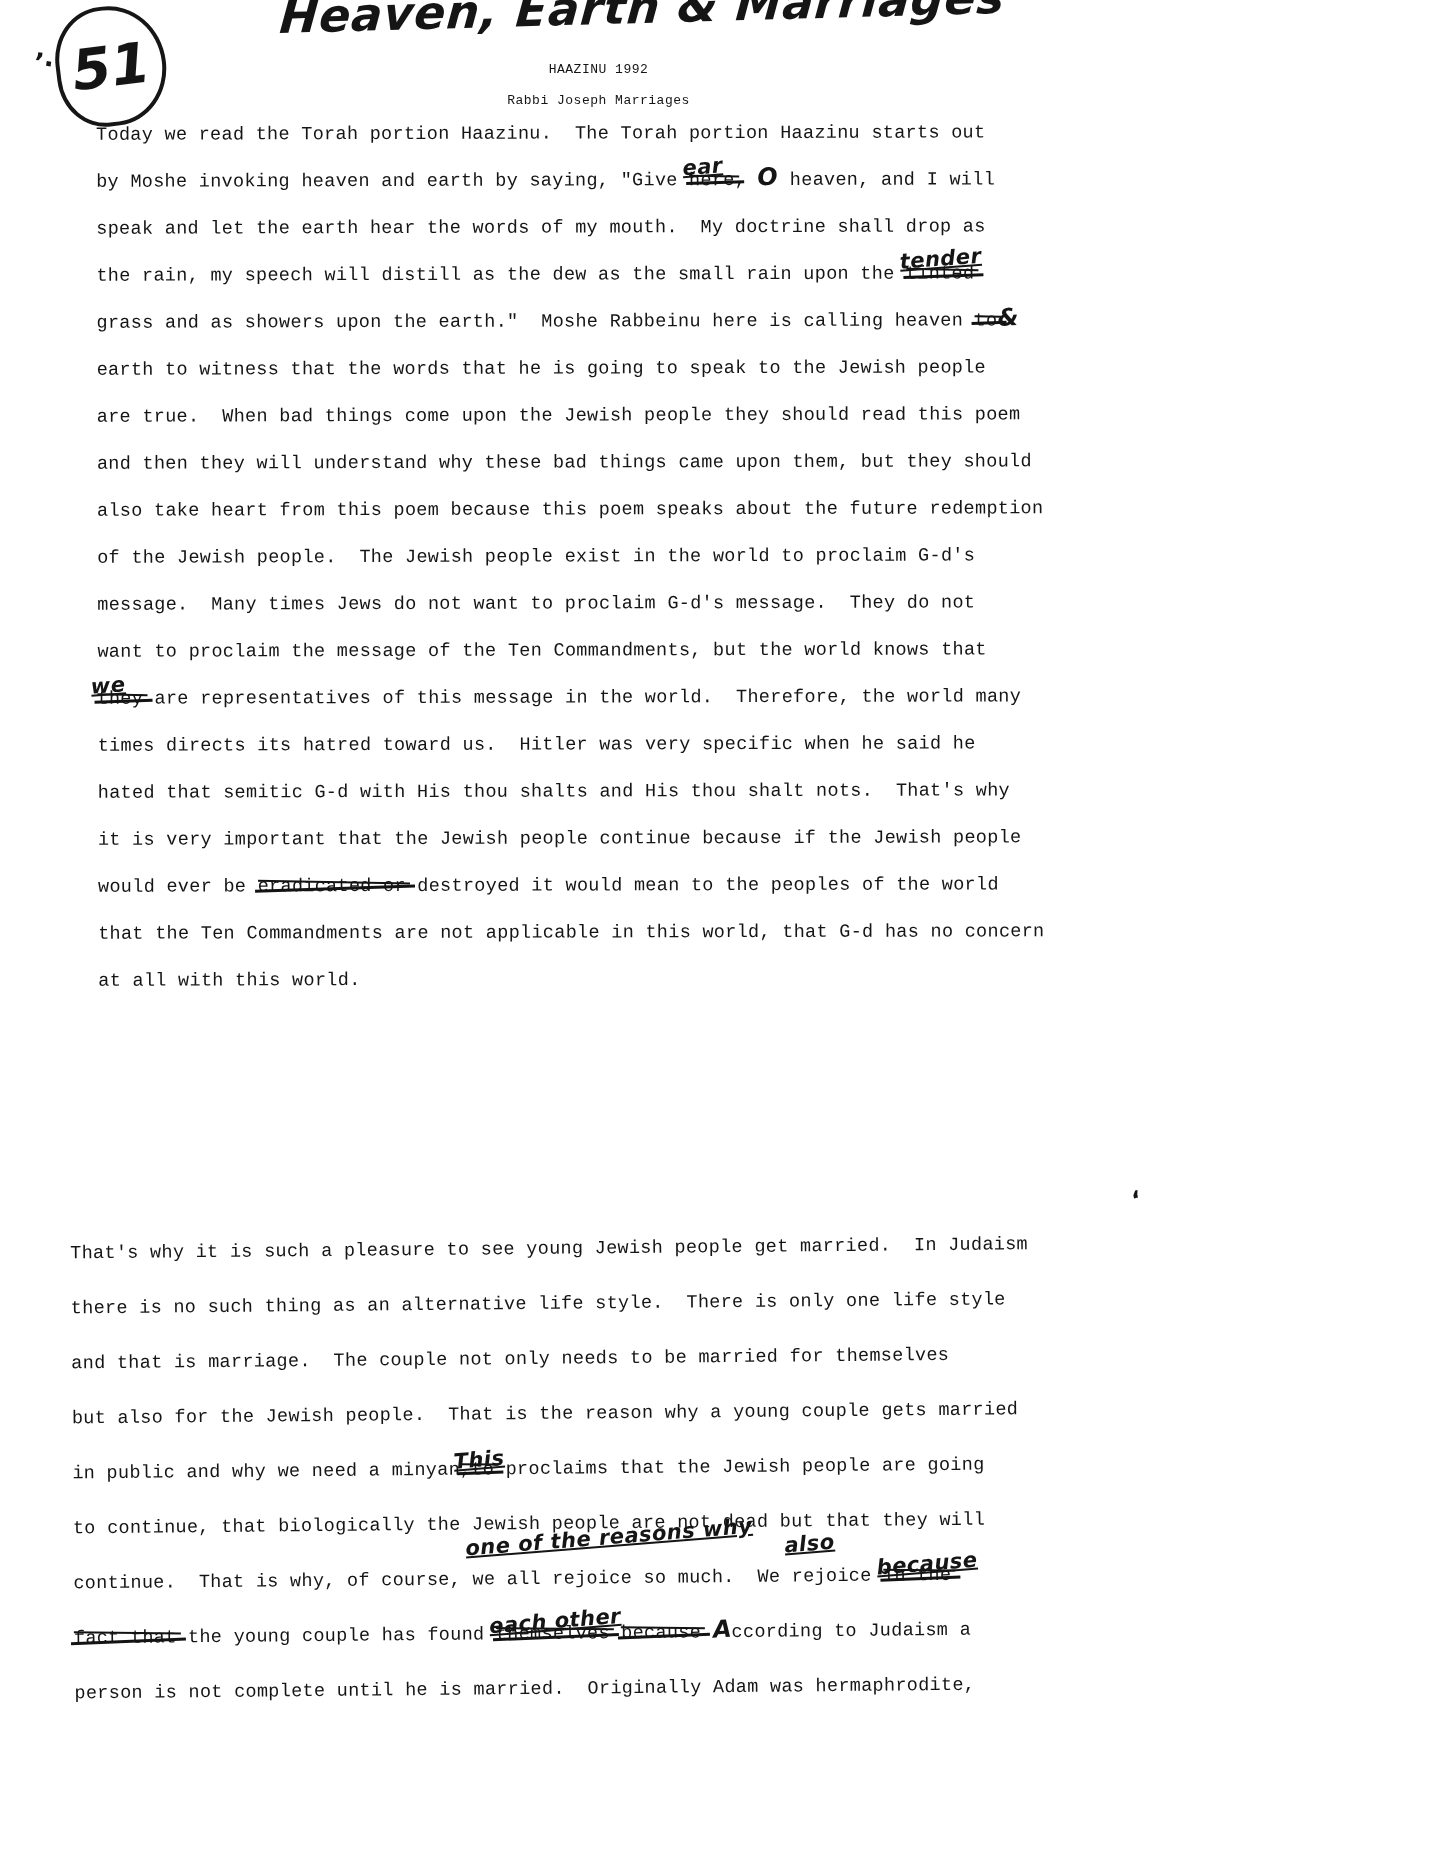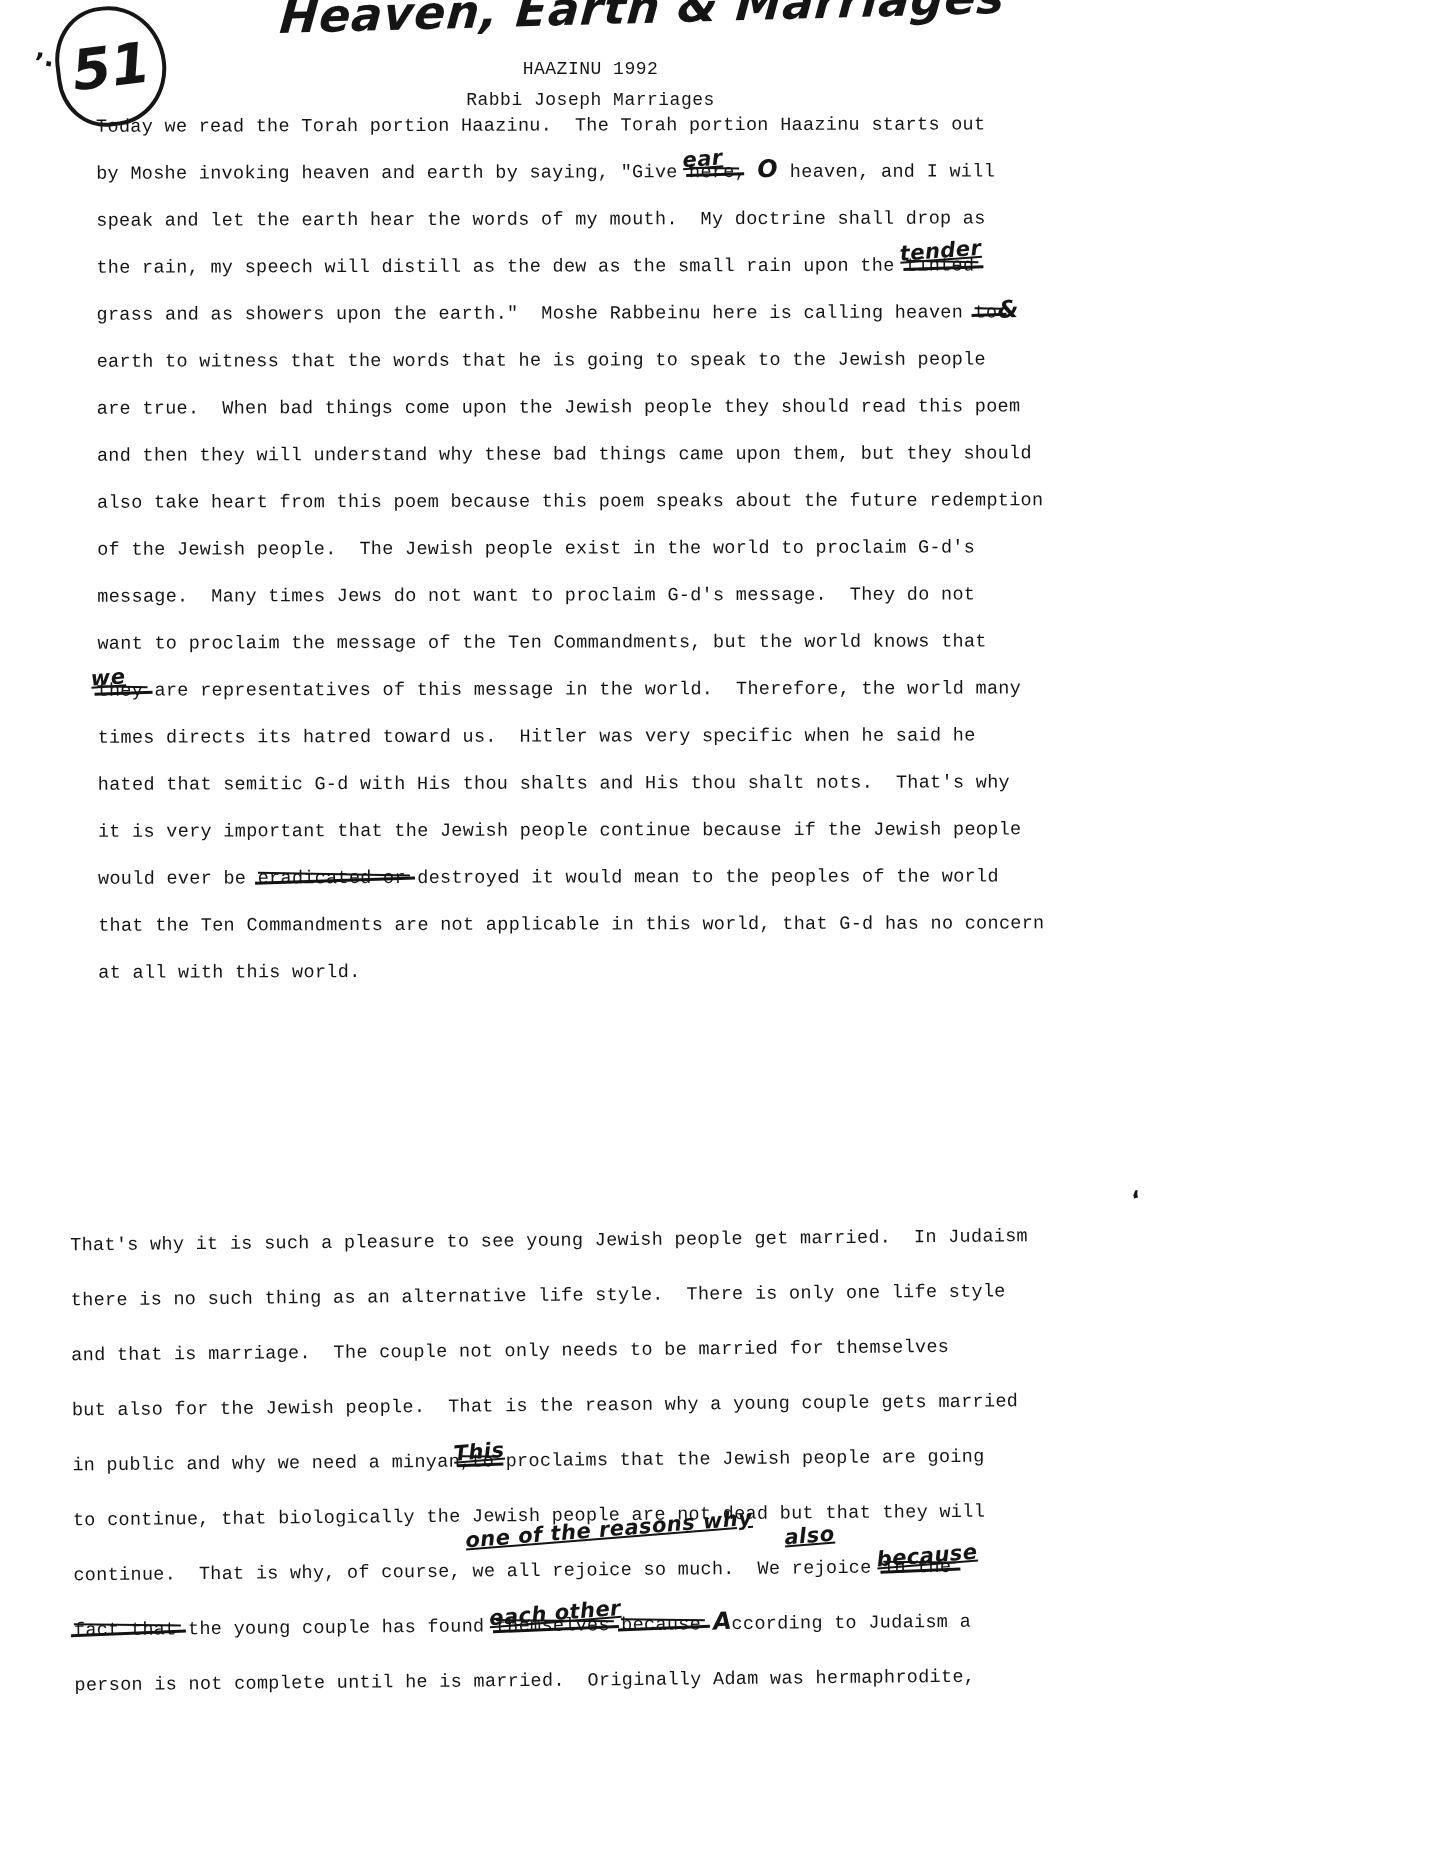--- a/index.html
+++ b/index.html
@@ -24,25 +24,25 @@
   .mark-left{left:34px;top:48px;font-size:26px;transform:rotate(8deg);}
   .mark-right{left:1132px;top:1186px;font-size:24px;transform:rotate(-12deg);}
   .hw-title{
     position:absolute;left:282px;top:-10px;width:760px;
     font-family:"DejaVu Sans",sans-serif;font-style:italic;font-weight:bold;
     font-size:46px;letter-spacing:1px;
     transform:rotate(-1.6deg) skewX(-6deg);transform-origin:left top;
     white-space:nowrap;
   }
   .typed-header{
-    position:absolute;top:54px;left:8px;width:1165px;
-    text-align:center;font-size:18px;line-height:31px;letter-spacing:.5px;
+    position:absolute;top:54px;left:16px;width:1165px;
+    text-align:center;font-size:13px;line-height:31px;letter-spacing:.5px;
   }
   
-  .main{position:absolute;top:104px;left:0;width:1232px;}
+  .main{position:absolute;top:112px;left:0;width:1232px;}
   .para{white-space:pre;}
   .para1{padding-left:96px;transform:rotate(-0.15deg);transform-origin:left top;}
   .para2{padding-left:70px;margin-top:222px;transform:rotate(-0.55deg);transform-origin:left top;}
   .para1 .typed-line{line-height:47px;height:47px;}
   .para2 .typed-line{line-height:55px;height:55px;}
   .typed-line{font-size:18.5px;letter-spacing:.3px;}
   
   .t{}
   
   .anno{position:relative;display:inline-block;}

